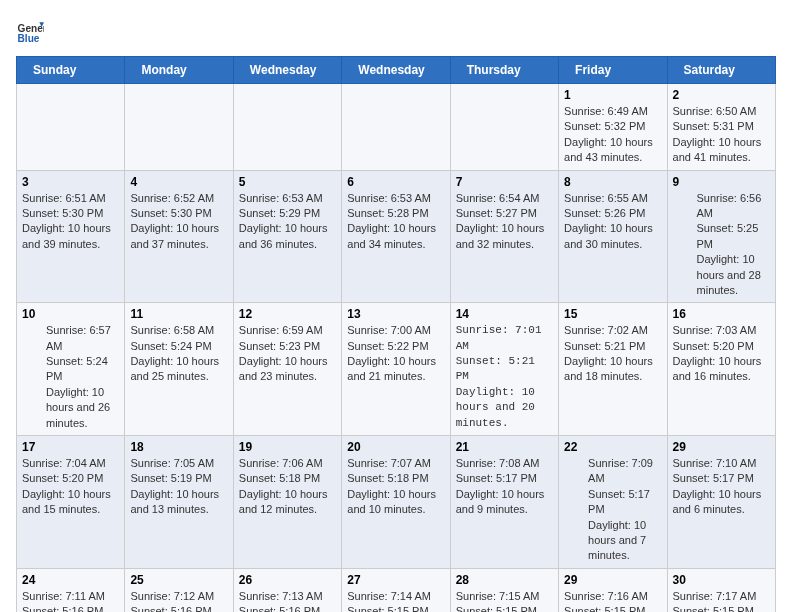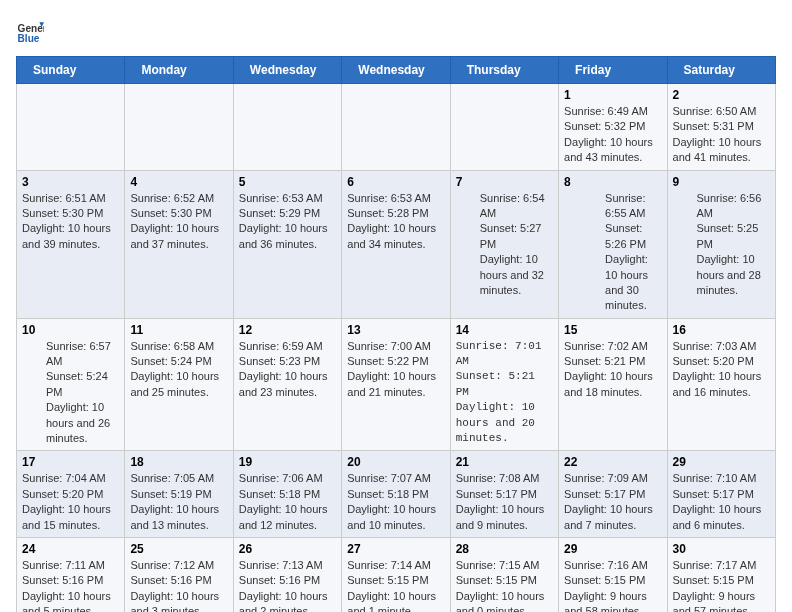--- a/index.html
+++ b/index.html
@@ -153,27 +153,27 @@
 Daylight: 10 hours and 36 minutes.</div>
         </td>
         <td>
           <span class="day-num">6</span>
           <div class="day-info" style="white-space: pre-line;">Sunrise: 6:53 AM
 Sunset: 5:28 PM
 Daylight: 10 hours and 34 minutes.</div>
         </td>
         <td>
           <span class="day-num">7</span>
-          <div class="day-info" style="white-space: pre-line; margin-left: 24px;">Sunrise: 6:54 AM
+          <div class="day-info" style="white-space: pre-line;">Sunrise: 6:54 AM
 Sunset: 5:27 PM
 Daylight: 10 hours and 32 minutes.</div>
         </td>
         <td>
           <span class="day-num">8</span>
-          <div class="day-info" style="white-space: pre-line; margin-left: 41px;">Sunrise: 6:55 AM
+          <div class="day-info" style="white-space: pre-line;">Sunrise: 6:55 AM
 Sunset: 5:26 PM
 Daylight: 10 hours and 30 minutes.</div>
         </td>
         <td>
           <span class="day-num">9</span>
           <div class="day-info" style="white-space: pre-line; margin-left: 24px;">Sunrise: 6:56 AM
 Sunset: 5:25 PM
 Daylight: 10 hours and 28 minutes.</div>
         </td>
       </tr>
@@ -247,21 +247,21 @@
 Daylight: 10 hours and 10 minutes.</div>
         </td>
         <td>
           <span class="day-num">21</span>
           <div class="day-info" style="white-space: pre-line;">Sunrise: 7:08 AM
 Sunset: 5:17 PM
 Daylight: 10 hours and 9 minutes.</div>
         </td>
         <td>
           <span class="day-num">22</span>
-          <div class="day-info" style="white-space: pre-line;">Sunrise: 7:09 AM
+          <div class="day-info" style="white-space: pre-line; margin-left: 24px;">Sunrise: 7:09 AM
 Sunset: 5:17 PM
 Daylight: 10 hours and 7 minutes.</div>
         </td>
         <td>
           <span class="day-num">29</span>
           <div class="day-info" style="white-space: pre-line;">Sunrise: 7:10 AM
 Sunset: 5:17 PM
 Daylight: 10 hours and 6 minutes.</div>
         </td>
       </tr>

